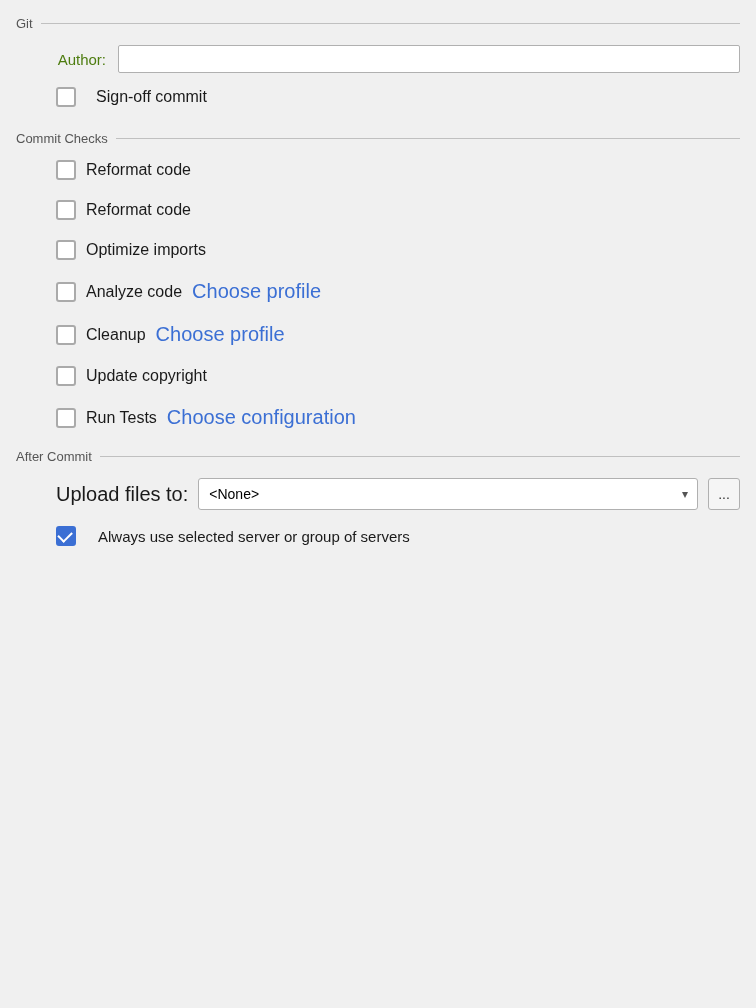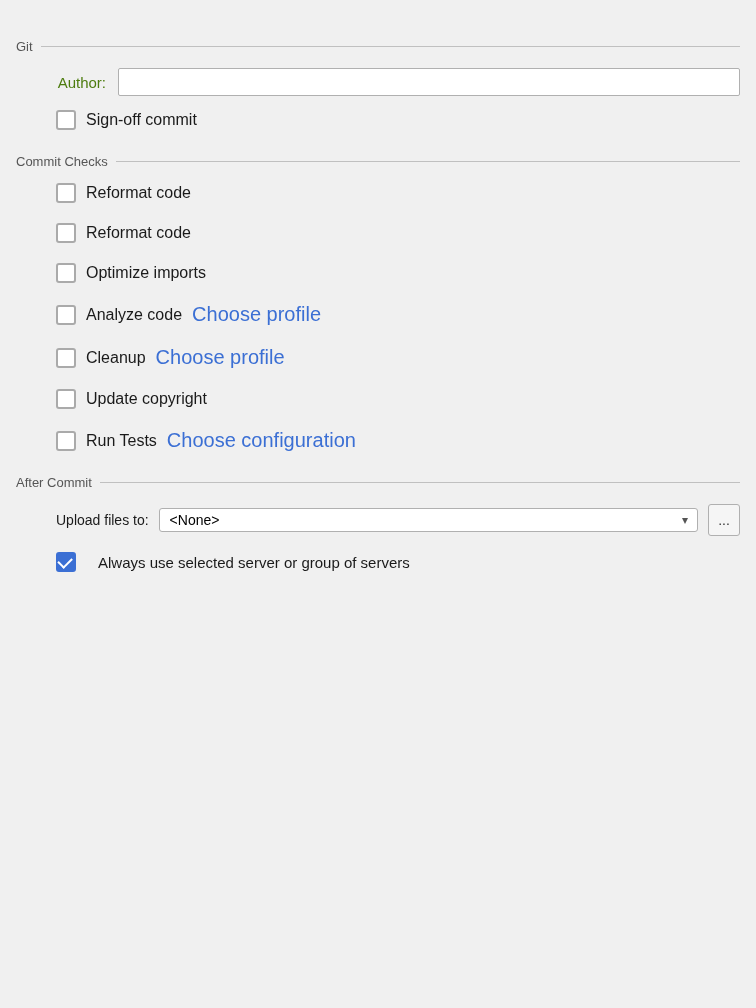--- a/index.html
+++ b/index.html
@@ -15,21 +15,20 @@
 
     .section {
       margin-bottom: 8px;
     }
 
     .section-header {
       display: flex;
       align-items: center;
       gap: 8px;
       margin-bottom: 14px;
-      margin-top: 23px;
     }
 
     .section-title {
       font-size: 13px;
       color: #555;
       white-space: nowrap;
     }
 
     .section-line {
       flex: 1;
@@ -59,21 +58,21 @@
       background: #ffffff;
       border-radius: 2px;
       padding: 0 6px;
       font-size: 14px;
       outline: none;
     }
 
     .signoff-row {
       display: flex;
       align-items: center;
-      gap: 10px;
+      gap: 20px;
       padding-left: 40px;
       margin-bottom: 24px;
     }
 
     .custom-checkbox {
       width: 20px;
       height: 20px;
       border: 2px solid #5b8dd9;
       border-radius: 3px;
       background: #ffffff;
@@ -137,35 +136,35 @@
 
     .upload-row {
       display: flex;
       align-items: center;
       gap: 10px;
       padding-left: 40px;
       margin-bottom: 16px;
     }
 
     .upload-label {
-      font-size: 14px;
+      font-size: 20px;
       color: #1a1a1a;
       white-space: nowrap;
     }
 
     .select-wrapper {
       flex: 1;
       position: relative;
       display: flex;
       align-items: center;
     }
 
     .select-wrapper select {
       width: 100%;
-      height: 24px;
+      height: 32px;
       border: 1px solid #b0b0b0;
       background: #ffffff;
       border-radius: 3px;
       padding: 0 10px;
       font-size: 14px;
       appearance: none;
       cursor: pointer;
       outline: none;
     }
 

